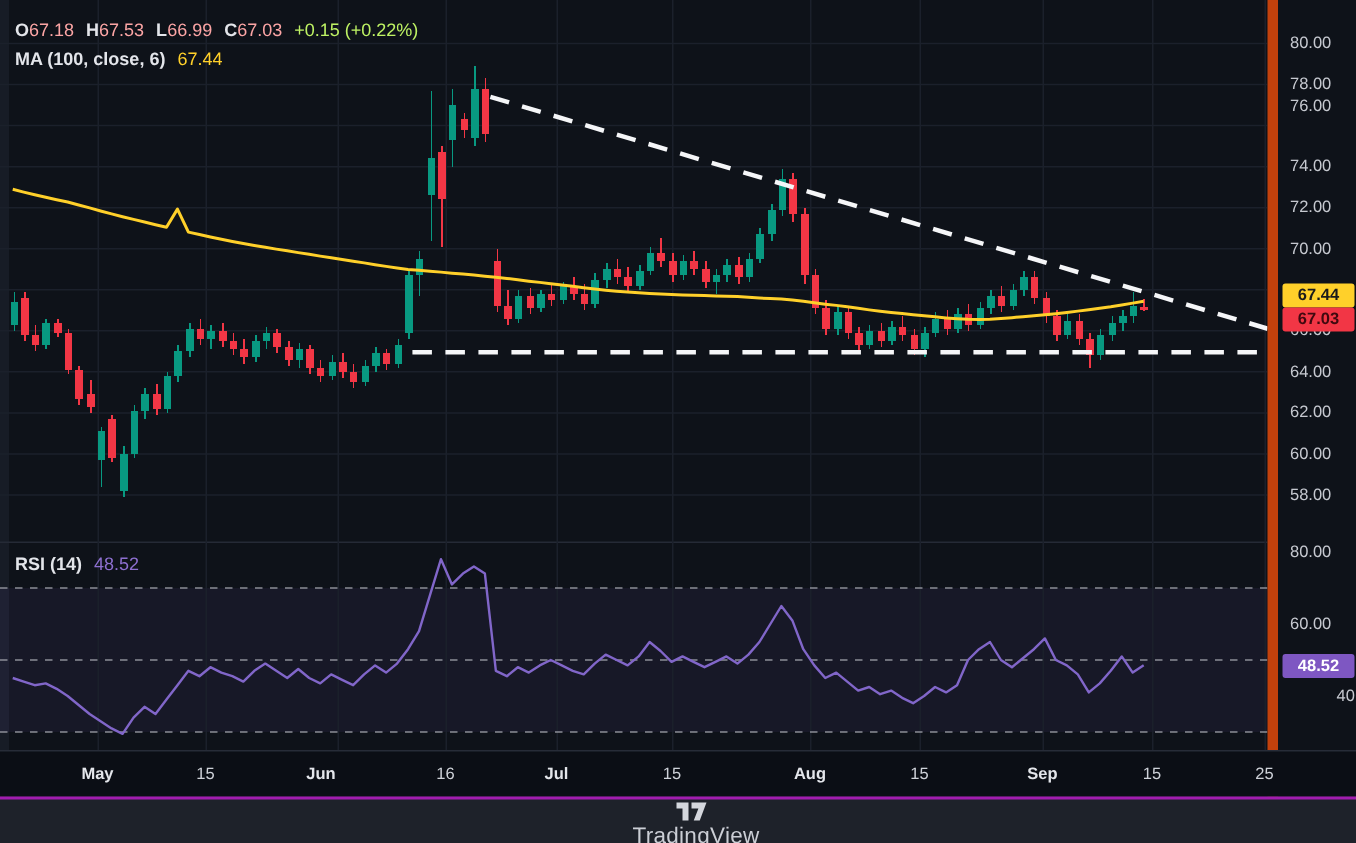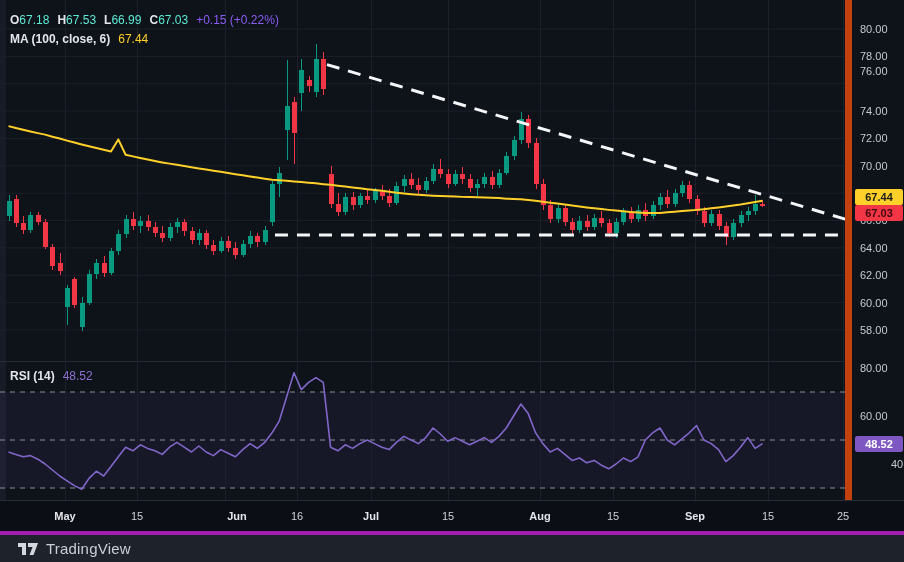--- a/index.html
+++ b/index.html
@@ -17,32 +17,32 @@
   .pl{position:absolute;left:8px;transform:translateY(-50%);font-size:11px;color:#c6c9d0;white-space:nowrap;}
   .badge{position:absolute;left:3px;width:48px;transform:translateY(-50%);text-align:center;
          font-size:11px;font-weight:700;padding:2px 0;border-radius:2px;}
   
   .time-axis{position:absolute;left:0;top:500px;width:904px;height:31px;background:#0b0e15;
              border-top:1px solid #272c38;box-sizing:border-box;padding-left:30px;}
   .tl{position:absolute;top:50%;transform:translate(-50%,-50%);font-size:11px;color:#cfd2d9;}
   .tl.major{font-weight:700;color:#e4e6eb;}
   
   .bottom-bar{position:absolute;left:0;top:531px;width:904px;height:31px;background:#1e222a;
-              border-top:4px solid #a21caf;box-sizing:border-box;display:flex;align-items:center;padding-left:17px;}
+              border-top:2px solid #a21caf;box-sizing:border-box;display:flex;align-items:center;padding-left:17px;flex-direction:column;}
   .brand{margin-left:7px;font-size:15px;color:#cbced5;letter-spacing:.2px;}
   
   .legend{position:absolute;display:flex;align-items:baseline;gap:8px;white-space:nowrap;}
   .legend-main{left:10px;top:13px;}
   .legend-ma{left:10px;top:32px;}
   .legend-rsi{left:10px;top:369px;}
   .lt{font-size:12px;font-weight:700;color:#e3e5ea;}
   .li{font-size:12px;}
   .li .k{color:#e3e5ea;font-weight:700;}
-  .li .v{color:#5eead4;}
-  .chg{font-size:12px;color:#8b5cf6;}
+  .li .v{color:#fca5a5;}
+  .chg{font-size:12px;color:#bef264;}
   .lk{font-size:12px;font-weight:700;color:#e3e5ea;}
   .mav{font-size:12px;color:#ffd02a;}
   .rsiv{font-size:12px;color:#8d6fd0;}
   .tv-logo{display:inline-flex;align-items:center;}
 </style>
 </head>
 <body>
 
 <div class="chart">
   <div class="left-strip"></div>
@@ -311,21 +311,21 @@
       <div class="pl" style="top: 416px;">60.00</div>
       <div class="pl" style="top: 464px; margin-left: 31px;">40.00</div>
       <div class="badge" style="top: 197px; background: rgb(255, 208, 42); color: rgb(27, 27, 27);">67.44</div>
       <div class="badge" style="top: 213px; background: rgb(242, 54, 69); color: rgb(64, 9, 15);">67.03</div>
       <div class="badge" style="top: 444px; background: rgb(126, 87, 194); color: rgb(255, 255, 255);">48.52</div>
     </div>
 
   <div class="time-axis" id="time-axis">
       <span class="tl major" style="left: 65px;">May</span>
       <span class="tl" style="left: 137px;">15</span>
-      <span class="tl major" style="left: 237px;">Jun</span>
+      <span class="tl major" style="left: 214px;">Jun</span>
       <span class="tl" style="left: 297px;">16</span>
       <span class="tl major" style="left: 371px;">Jul</span>
       <span class="tl" style="left: 448px;">15</span>
       <span class="tl major" style="left: 540px;">Aug</span>
       <span class="tl" style="left: 613px;">15</span>
       <span class="tl major" style="left: 695px;">Sep</span>
       <span class="tl" style="left: 768px;">15</span>
       <span class="tl" style="left: 843px;">25</span>
     </div>
 

